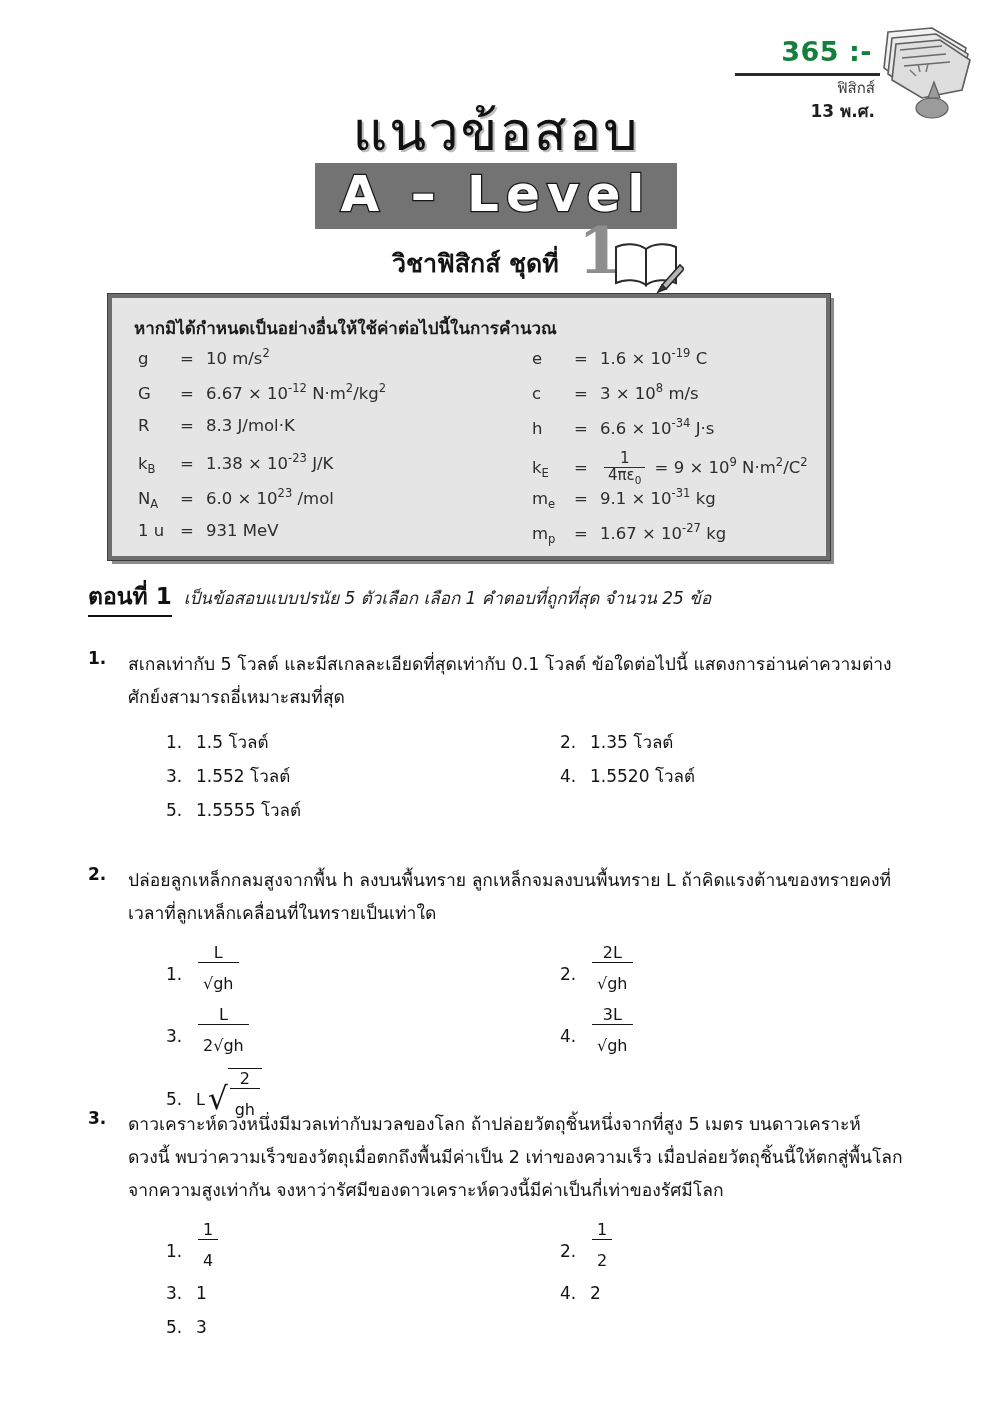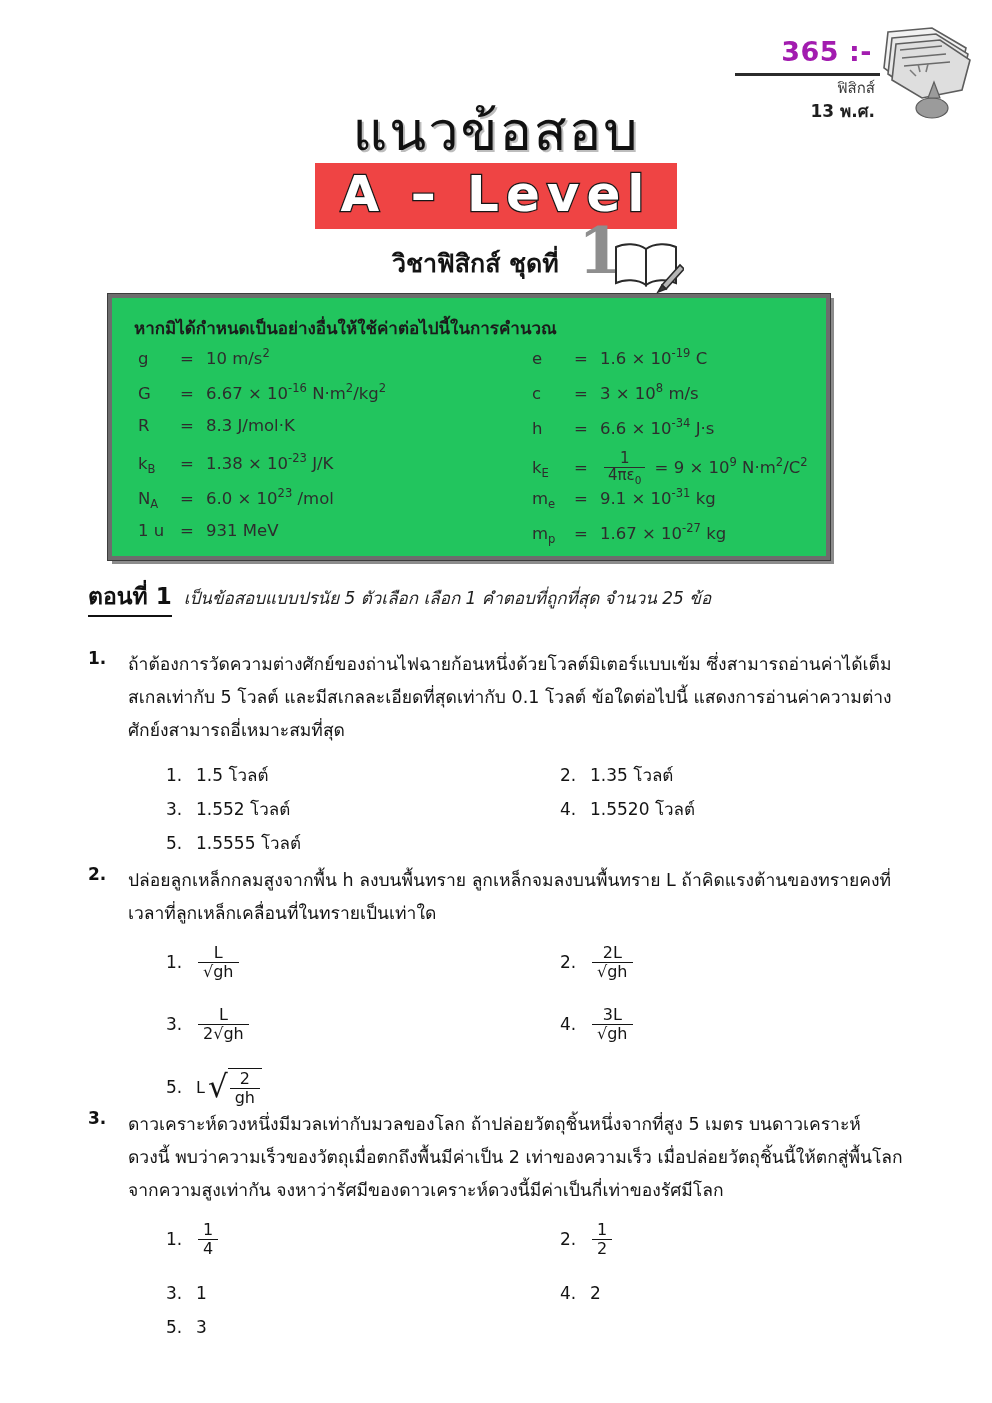--- a/index.html
+++ b/index.html
@@ -13,21 +13,21 @@
   .page { position: relative; width: 992px; height: 1403px; }
 
   
   .corner-mark {
     position: absolute; top: 24px; right: 12px;
     width: 250px; height: 100px;
   }
   .corner-price {
     position: absolute; right: 108px; top: 12px;
     font-size: 27px; font-weight: bold; letter-spacing: .5px;
-    color: #a21caf; white-space: nowrap; margin-left: 45px;
+    color: #15803d; white-space: nowrap; margin-left: 45px;
   }
   .corner-rule {
     position: absolute; right: 100px; top: 49px;
     width: 145px; height: 3px; background: #2b2b2b;
   }
   .corner-sub1 {
     position: absolute; right: 105px; top: 52px;
     font-size: 15px; color: #3a3a3a; white-space: nowrap;
   }
   .corner-sub2 {
@@ -43,21 +43,21 @@
   }
   .title-thai {
     font-size: 54px; font-weight: normal; letter-spacing: 2px;
     color: #111; line-height: 1.05;
     text-shadow: 2px 2px 0 #bdbdbd;
   }
   .banner {
     position: relative;
     display: inline-block;
     margin-top: 2px;
-    background: #ef4444;
+    background: #737373;
     padding: 4px 26px 8px 26px;
   }
   .banner-text {
     font-size: 50px; font-weight: bold; letter-spacing: 7px;
     color: #ffffff;
     -webkit-text-stroke: 2.5px #171717;
     paint-order: stroke fill;
     line-height: 1.08;
     white-space: nowrap;
   }
@@ -74,21 +74,21 @@
     font-size: 64px; font-weight: bold; color: #8e8e8e;
     font-family: "DejaVu Serif", "Liberation Serif", serif;
     line-height: 1;
   }
   .book-art { position: absolute; left: 610px; top: 4px; width: 74px; height: 58px; }
 
   
   .const-box {
     position: absolute; left: 108px; top: 294px;
     width: 722px; height: 266px;
-    background: #22c55e;
+    background: #e5e5e5;
     border: 4px solid #6d6d6d;
     outline: 1px solid #3c3c3c;
     box-shadow: 4px 4px 0 #8c8c8c;
   }
   .const-head {
     position: absolute; left: 22px; top: 16px;
     font-size: 17px; font-weight: bold; color: #1b1b1b; white-space: nowrap;
   }
   .const-col { position: absolute; top: 48px; }
   .col-left { left: 26px; }
@@ -142,21 +142,21 @@
   .ch.right { left: 432px; }
   .ch-idx { width: 30px; flex: none; }
   .ch-txt { display: flex; align-items: center; }
 
   
   .fr {
     display: inline-flex; flex-direction: column; align-items: center;
     line-height: 1.12; margin: 0 2px; vertical-align: middle;
   }
   .fr .n { font-size: 16px; padding: 0 5px; }
-  .fr .d { font-size: 16px; padding: 0 5px; border-top: 1.5px solid #141414; }
+  .fr .d { font-size: 16px; padding: 12px 5px; border-top: 1.5px solid #141414; }
   .bigrad { display: inline-flex; align-items: center; }
   .bigrad .sign { font-size: 31px; line-height: .9; font-family: "DejaVu Sans", sans-serif; }
   .bigrad .inner { border-top: 1.5px solid #141414; padding-top: 1px; }
   .lead { margin-right: 3px; font-size: 16px; }
 </style>
 </head>
 <body>
 
 <div class="page">
 
@@ -215,21 +215,21 @@
 
     <div class="const-col col-left">
       <div class="const-row">
         <span class="c-sym">g</span>
         <span class="c-eq">=</span>
         <span class="c-val">10 m/s<sup>2</sup></span>
       </div>
       <div class="const-row">
         <span class="c-sym">G</span>
         <span class="c-eq">=</span>
-        <span class="c-val">6.67 × 10<sup>-16</sup> N·m<sup>2</sup>/kg<sup>2</sup></span>
+        <span class="c-val">6.67 × 10<sup>-12</sup> N·m<sup>2</sup>/kg<sup>2</sup></span>
       </div>
       <div class="const-row">
         <span class="c-sym">R</span>
         <span class="c-eq">=</span>
         <span class="c-val">8.3 J/mol·K</span>
       </div>
       <div class="const-row">
         <span class="c-sym">k<sub>B</sub></span>
         <span class="c-eq">=</span>
         <span class="c-val">1.38 × 10<sup>-23</sup> J/K</span>
@@ -284,21 +284,20 @@
   </div>
 
   <div class="section-row">
     <span class="section-label">ตอนที่ 1</span>
     <span class="section-desc">เป็นข้อสอบแบบปรนัย 5 ตัวเลือก เลือก 1 คำตอบที่ถูกที่สุด จำนวน 25 ข้อ</span>
   </div>
 
   <div class="q" style="top:648px">
     <div class="q-num">1.</div>
     <div class="q-body">
-      <div class="q-line">ถ้าต้องการวัดความต่างศักย์ของถ่านไฟฉายก้อนหนึ่งด้วยโวลต์มิเตอร์แบบเข้ม  ซึ่งสามารถอ่านค่าได้เต็ม</div>
       <div class="q-line">สเกลเท่ากับ 5 โวลต์ และมีสเกลละเอียดที่สุดเท่ากับ 0.1 โวลต์ ข้อใดต่อไปนี้ แสดงการอ่านค่าความต่าง</div>
       <div class="q-line">ศักย์งสามารถอี่เหมาะสมที่สุด</div>
     </div>
     <div class="choices">
       <div class="ch-row">
         <div class="ch left">
           <span class="ch-idx">1.</span>
           <span class="ch-txt">1.5 โวลต์</span>
         </div>
         <div class="ch right">

